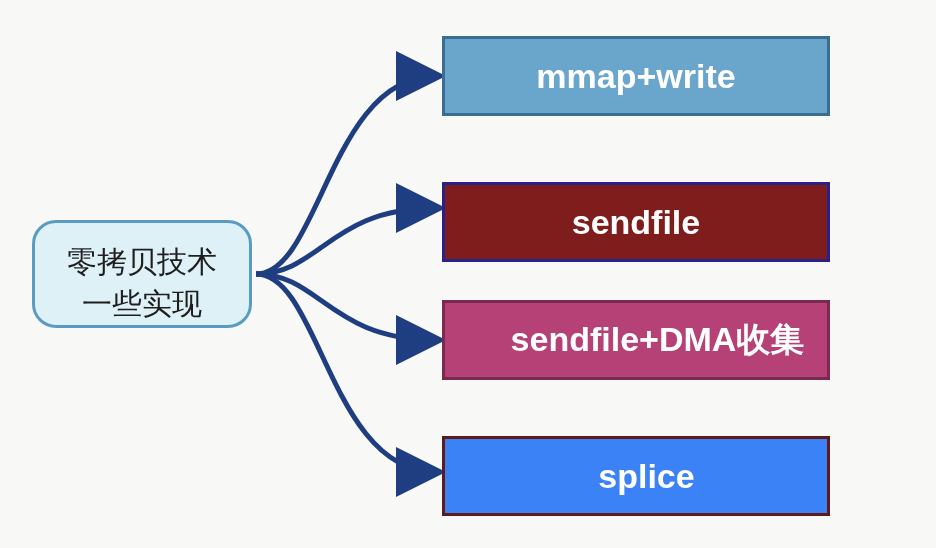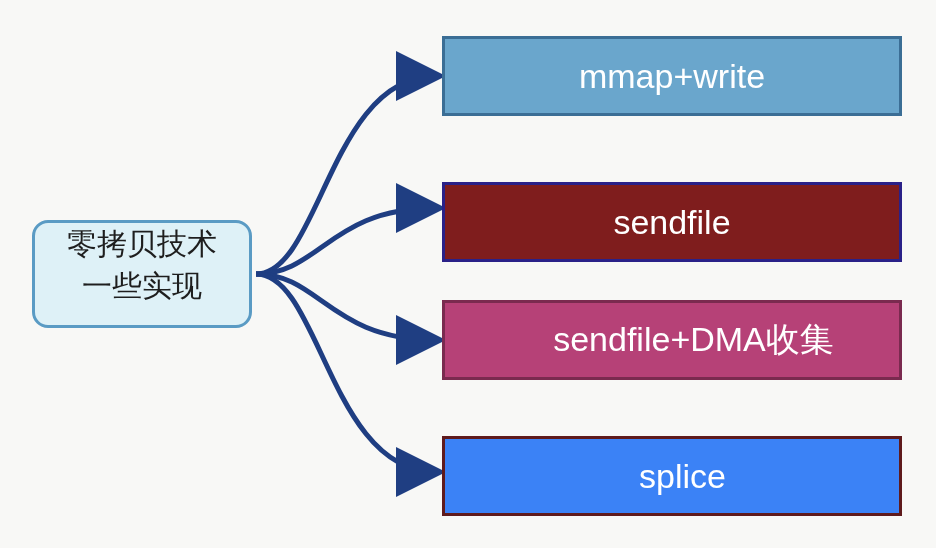--- a/index.html
+++ b/index.html
@@ -11,40 +11,40 @@
       font-family: "Microsoft YaHei", "PingFang SC", Arial, sans-serif;
     }
     .source-box {
       position: absolute;
       left: 32px;
       top: 220px;
       width: 220px;
       height: 108px;
       background: #def1f7;
       border: 3px solid #5a9bc4;
-      border-radius: 16px;
+      border-radius: 24px;
       display: flex;
-      align-items: flex-start;
+      align-items: flex-end;
       justify-content: center;
       text-align: center;
       font-size: 30px;
       line-height: 1.4;
       color: #1e1e1e;
     }
     .target-box {
       position: absolute;
       left: 442px;
-      width: 460px;
+      width: 388px;
       height: 80px;
       border: 3px solid;
       display: flex;
       align-items: center;
       justify-content: center;
       font-size: 34px;
-      font-weight: normal;
+      font-weight: bold;
       color: #ffffff;
     }
     .target-1 { top: 36px;  background: #6aa6cc; border-color: #3b6e95; }
     .target-2 { top: 182px; background: #7f1d1d; border-color: #2a2188; }
     .target-3 { top: 300px; background: #b64177; border-color: #7a2a4f; padding-left: 43px; }
     .target-4 { top: 436px; background: #3b82f6; border-color: #5f1a1c; padding-left: 21px; }
     svg.connectors {
       position: absolute;
       left: 0; top: 0;
       width: 936px;

